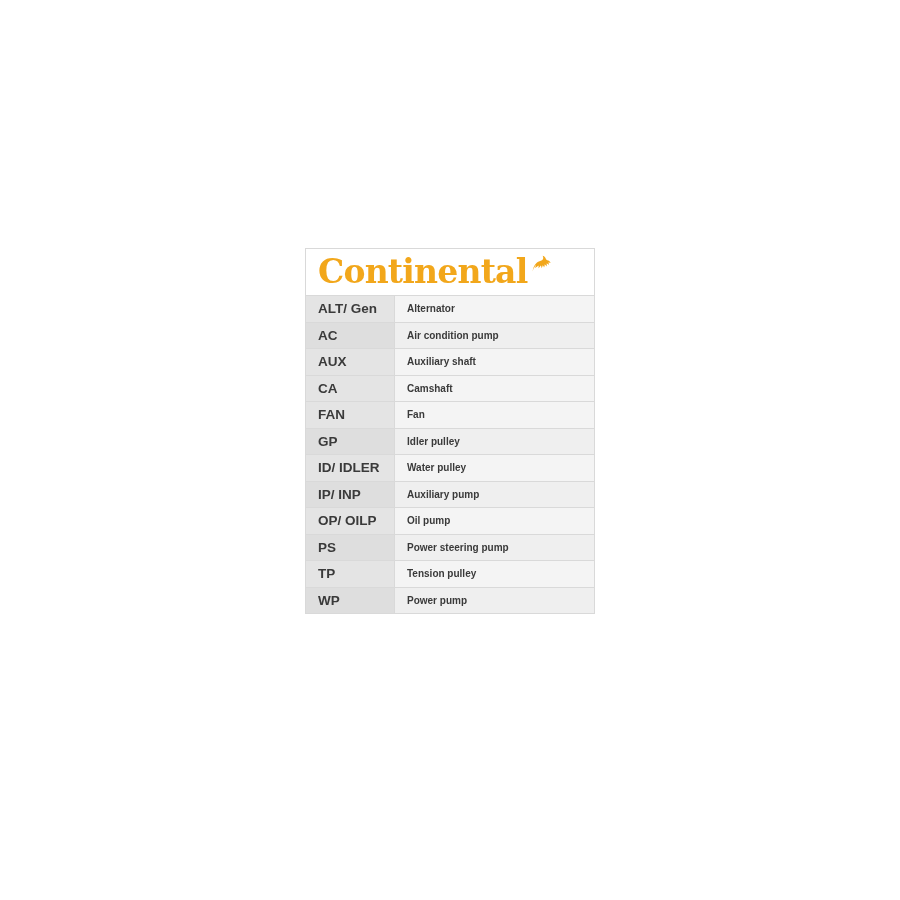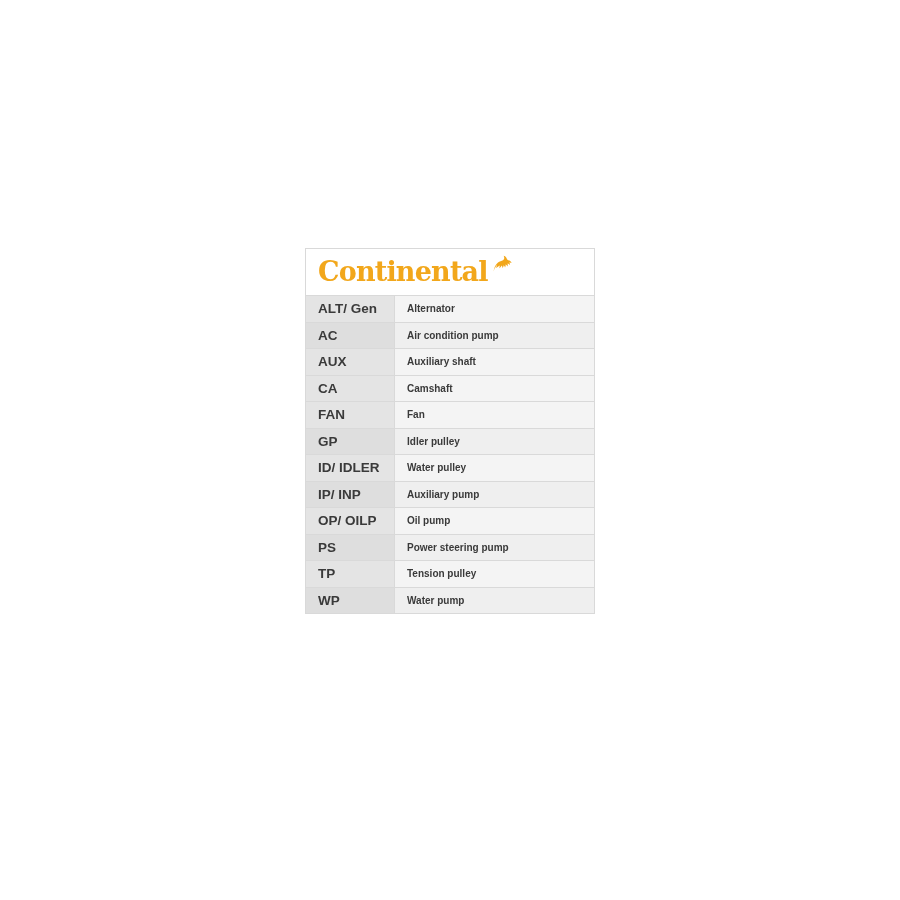--- a/index.html
+++ b/index.html
@@ -42,21 +42,21 @@
   }
   .brand-wrap {
     display: flex;
     align-items: center;
     height: 46px;
   }
   .brand-mark {
     display: inline-block;
     color: #f2a71b;
     font-family: "DejaVu Serif", serif;
-    font-size: 27px;
+    font-size: 33px;
     font-weight: bold;
     letter-spacing: -0.8px;
     line-height: 1;
     position: relative;
     top: -1px;
   }
   .brand-horse {
     display: inline-block;
     margin-left: 2px;
     position: relative;
@@ -143,18 +143,18 @@
       <tr class="alt">
         <td class="code-cell">PS</td>
         <td class="desc-cell">Power steering pump</td>
       </tr>
       <tr>
         <td class="code-cell">TP</td>
         <td class="desc-cell">Tension pulley</td>
       </tr>
       <tr class="alt">
         <td class="code-cell">WP</td>
-        <td class="desc-cell">Water pump</td>
+        <td class="desc-cell">Power pump</td>
       </tr>
     </tbody>
   </table>
 
 </div>
 
 </body></html>

